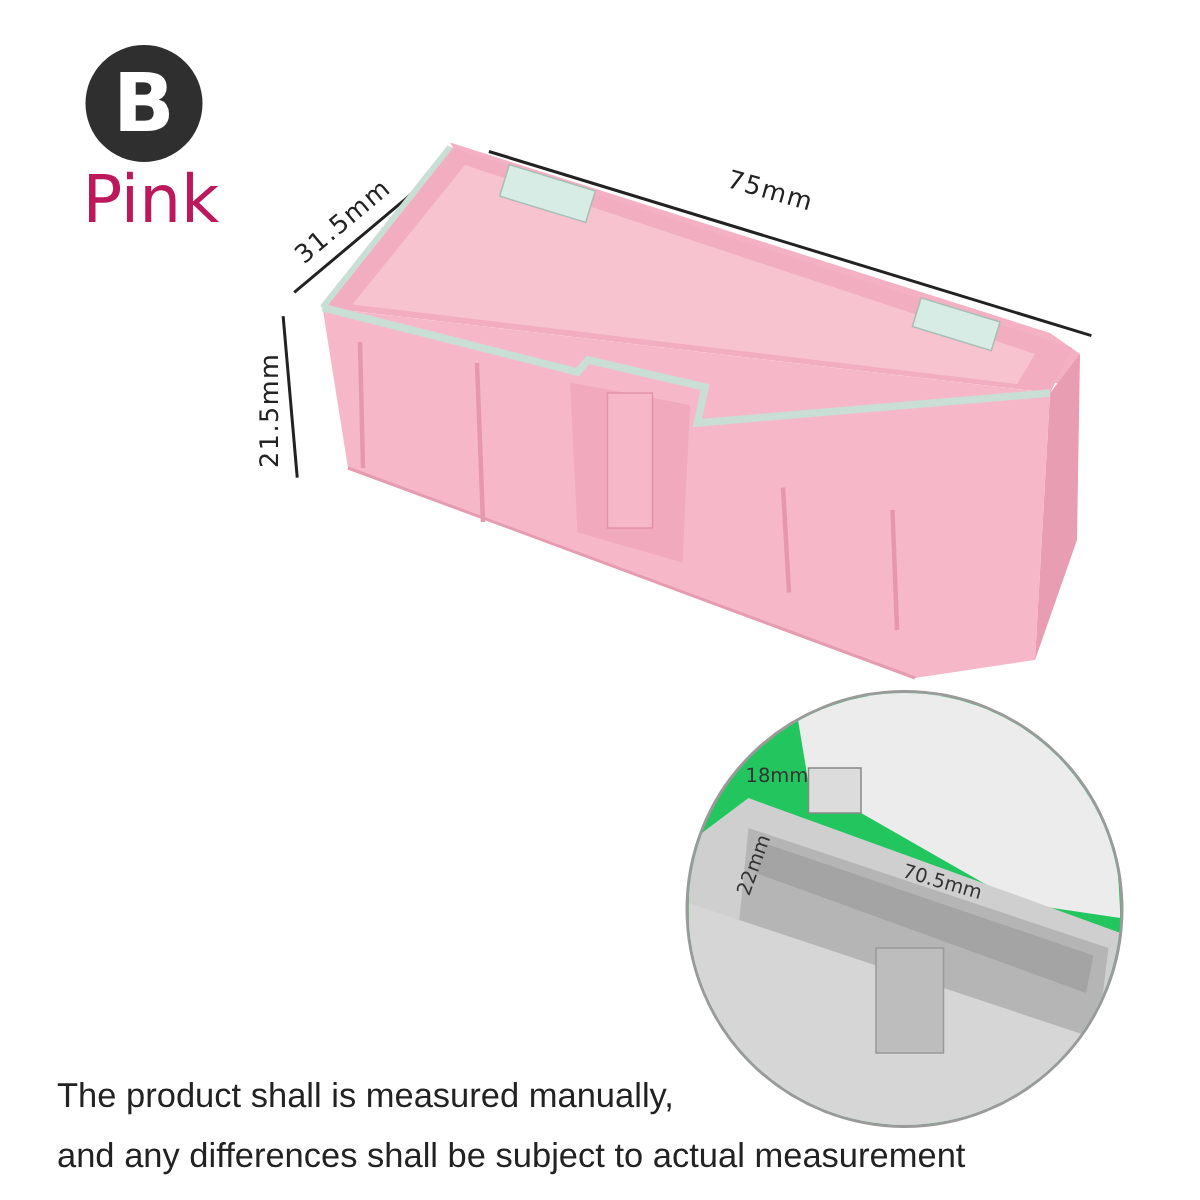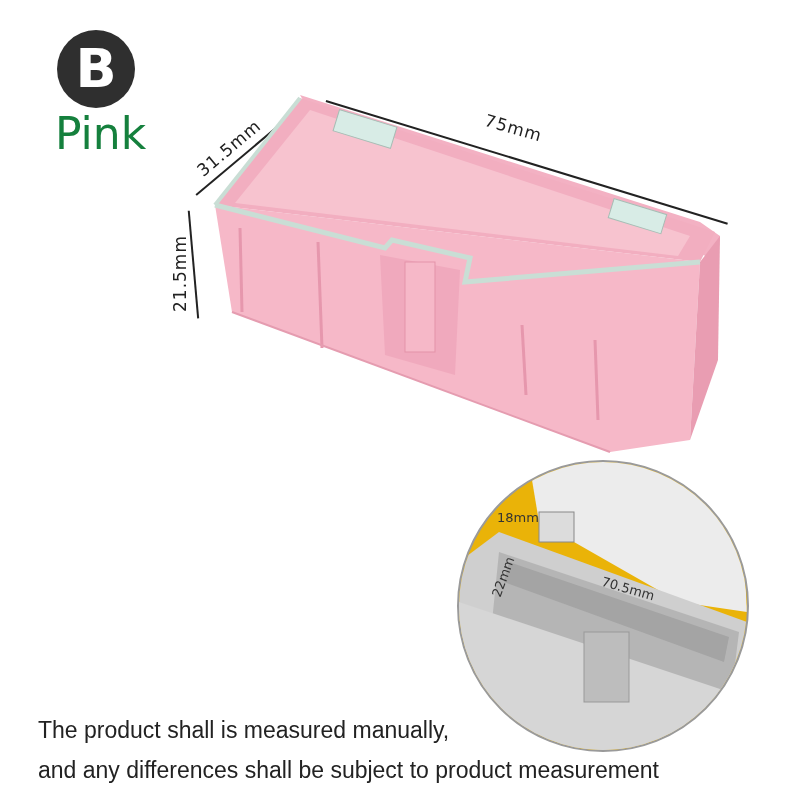--- a/index.html
+++ b/index.html
@@ -10,32 +10,32 @@
     }
     .badge {
       position: absolute; left: 57px; top: 30px; width: 78px; height: 78px;
       border-radius: 50%; background: #2f2f2f; color: #fff;
       display: flex; align-items: center; justify-content: center;
       font-family: "DejaVu Sans", sans-serif; font-weight: bold; font-size: 54px;
       line-height: 1;
     }
     .color-name {
       position: absolute; left: 55px; top: 112px;
-      font-family: "DejaVu Sans", sans-serif; font-size: 44px; color: #15803d;
+      font-family: "DejaVu Sans", sans-serif; font-size: 44px; color: #be185d;
       line-height: 1;
     }
     .dim {
       position: absolute; font-family: "DejaVu Sans", sans-serif; font-size: 17px;
       color: #222; letter-spacing: 1px; white-space: nowrap; transform-origin: left top;
     }
     .dim-line { position: absolute; height: 1.5px; background: #222; transform-origin: left center; }
     .product-svg { position: absolute; left: 0; top: 0; }
     .detail-circle {
       position: absolute; left: 457px; top: 460px; width: 288px; height: 288px;
-      border-radius: 50%; border: 2px solid #9a9a9a; overflow: hidden; background: #eab308;
+      border-radius: 50%; border: 2px solid #9a9a9a; overflow: hidden; background: #22c55e;
     }
     .inner-dim {
       position: absolute; font-family: "DejaVu Sans", sans-serif; color: #333;
       font-size: 13px; white-space: nowrap; transform-origin: left top;
     }
     .disclaimer {
       position: absolute; left: 38px; font-family: "Liberation Sans", sans-serif;
       font-size: 23px; color: #222; white-space: nowrap;
     }
   </style>
@@ -93,13 +93,13 @@
     <polygon points="0,140 300,240 300,288 0,288" fill="#d6d6d6"></polygon>
     <rect x="125" y="170" width="45" height="70" fill="#bdbdbd" stroke="#999"></rect>
     <rect x="80" y="50" width="35" height="30" fill="#dcdcdc" stroke="#888"></rect>
   </svg>
   <div class="inner-dim" style="left:38px; top:48px;">18mm</div>
   <div class="inner-dim" style="left:30px; top:132px; transform: rotate(-70deg);">22mm</div>
   <div class="inner-dim" style="left:145px; top:112px; transform: rotate(16deg);">70.5mm</div>
 </div>
 
 <div class="disclaimer" style="top:717px;">The product shall is measured manually,</div>
-<div class="disclaimer" style="top:757px;">and any differences shall be subject to product measurement</div>
+<div class="disclaimer" style="top:757px;">and any differences shall be subject to actual measurement</div>
 
 </body></html>

